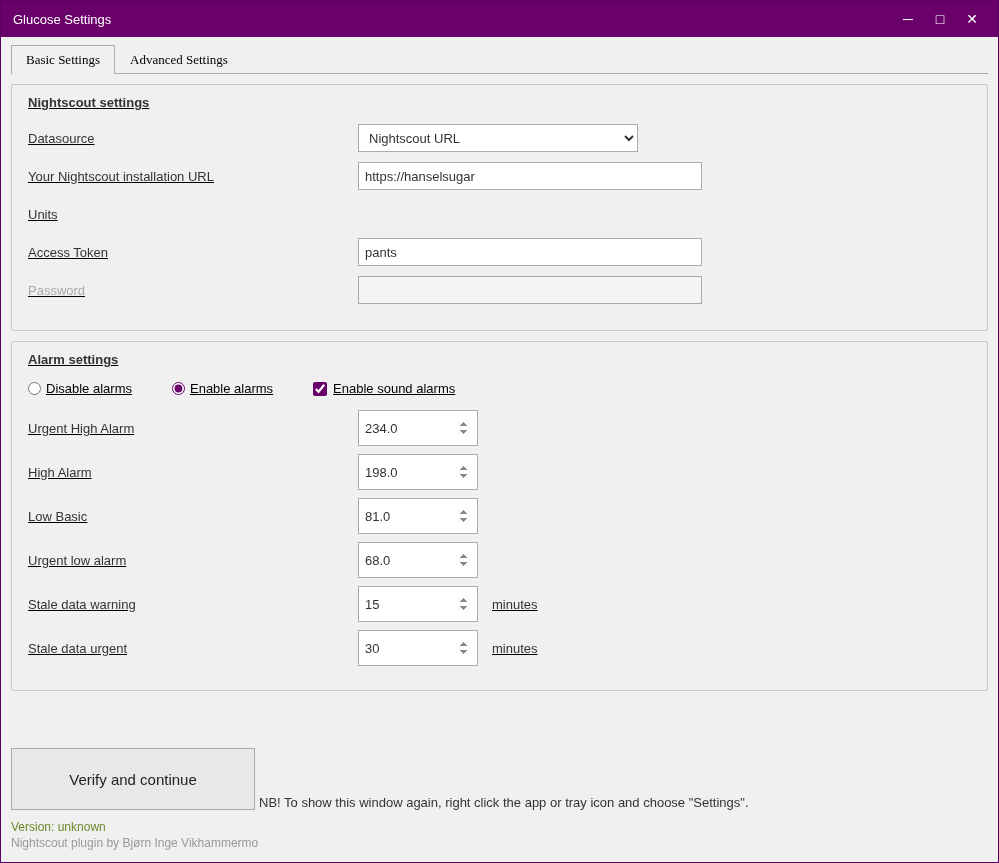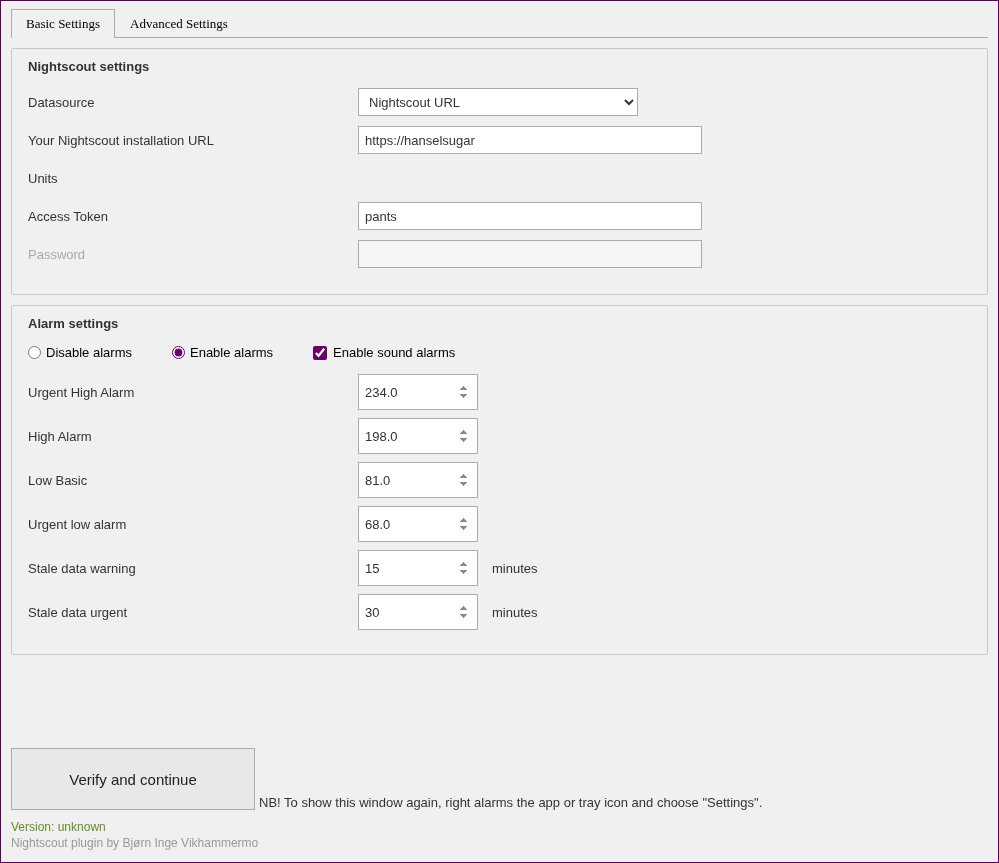--- a/index.html
+++ b/index.html
@@ -77,20 +77,21 @@
       background: #f0f0f0;
       border-color: #ababab;
       border-bottom-color: #f0f0f0;
     }
     .content-area {
       flex: 1;
       overflow-y: auto;
       display: flex;
       flex-direction: column;
       gap: 10px;
+      text-decoration: underline;
     }
     .section-box {
       background: #f0f0f0;
       border: 1px solid #c8c8c8;
       border-radius: 2px;
       padding: 10px 16px 16px 16px;
     }
     .section-title {
       font-size: 13px;
       font-weight: 600;
@@ -242,20 +243,28 @@
       width: 330px;
       color: #333;
       flex-shrink: 0;
     }
   </style>
 </head>
 <body>
 
 <div class="window">
 
+  <div class="title-bar">
+    <span class="title-bar-title">Glucose Settings</span>
+    <div class="title-bar-controls">
+      <button class="title-bar-btn">─</button>
+      <button class="title-bar-btn">□</button>
+      <button class="title-bar-btn close">✕</button>
+    </div>
+  </div>
 
   <div class="window-body">
 
     <div class="tab-bar">
       <div class="tab active">
         <span>Basic Settings</span>
       </div>
       <div class="tab">
         <span>Advanced Settings</span>
       </div>
@@ -367,21 +376,21 @@
             </div>
             <span class="minutes-label">minutes</span>
           </div>
         </div>
 
       </div>
     </div>
 
     <div class="bottom-bar">
       <button class="verify-btn">Verify and continue</button>
-      <span class="note-text">NB! To show this window again, right alarms the app or tray icon and choose "Settings".</span>
+      <span class="note-text">NB! To show this window again, right click the app or tray icon and choose "Settings".</span>
     </div>
 
     <div class="footer-area">
       <div class="version-text">Version: unknown</div>
       <div class="credit-text">Nightscout plugin by Bjørn Inge Vikhammermo</div>
     </div>
 
   </div>
 </div>
 

